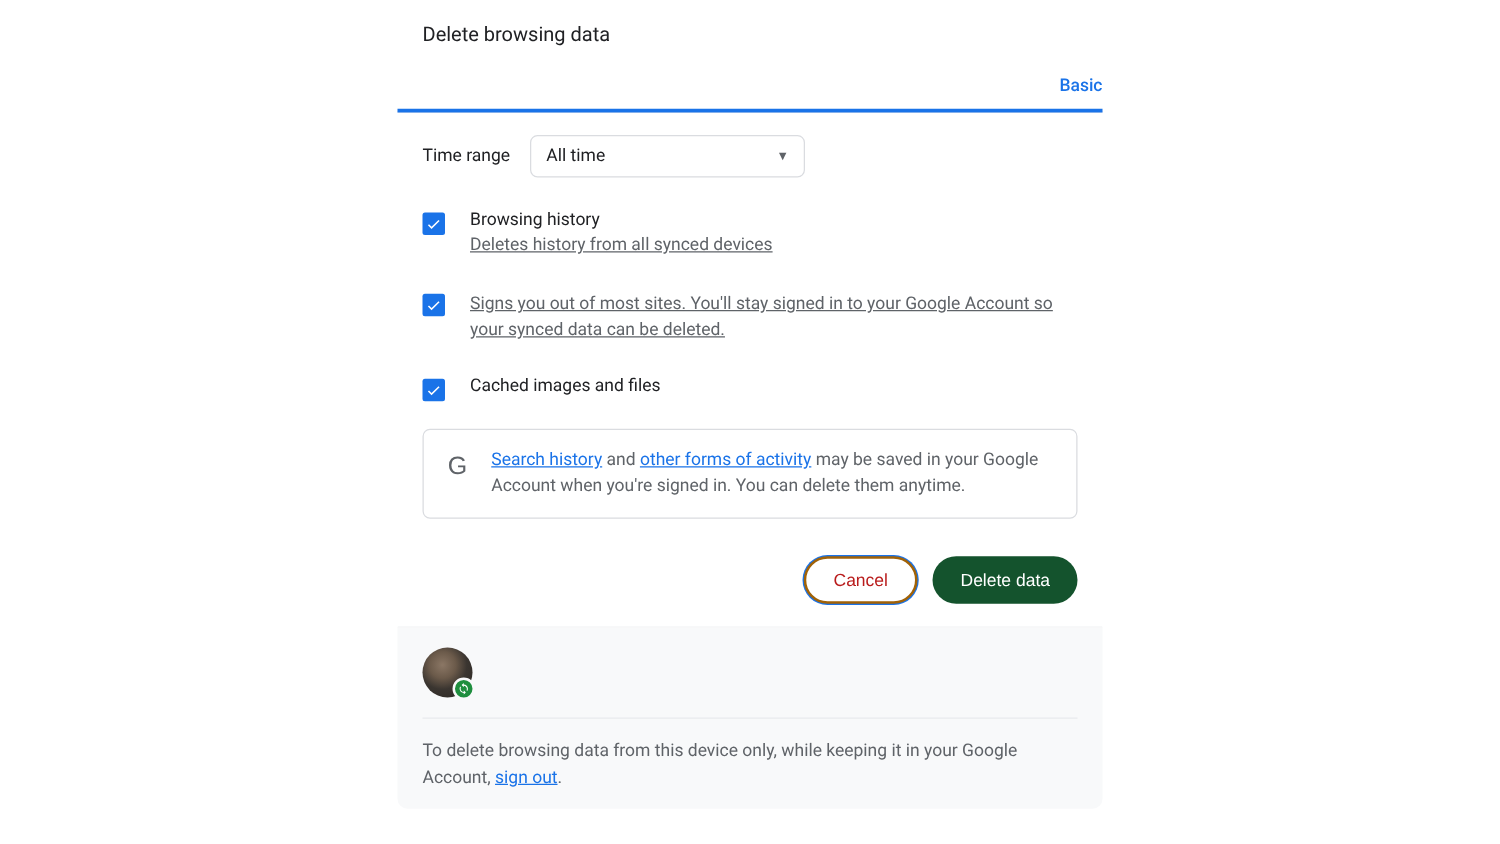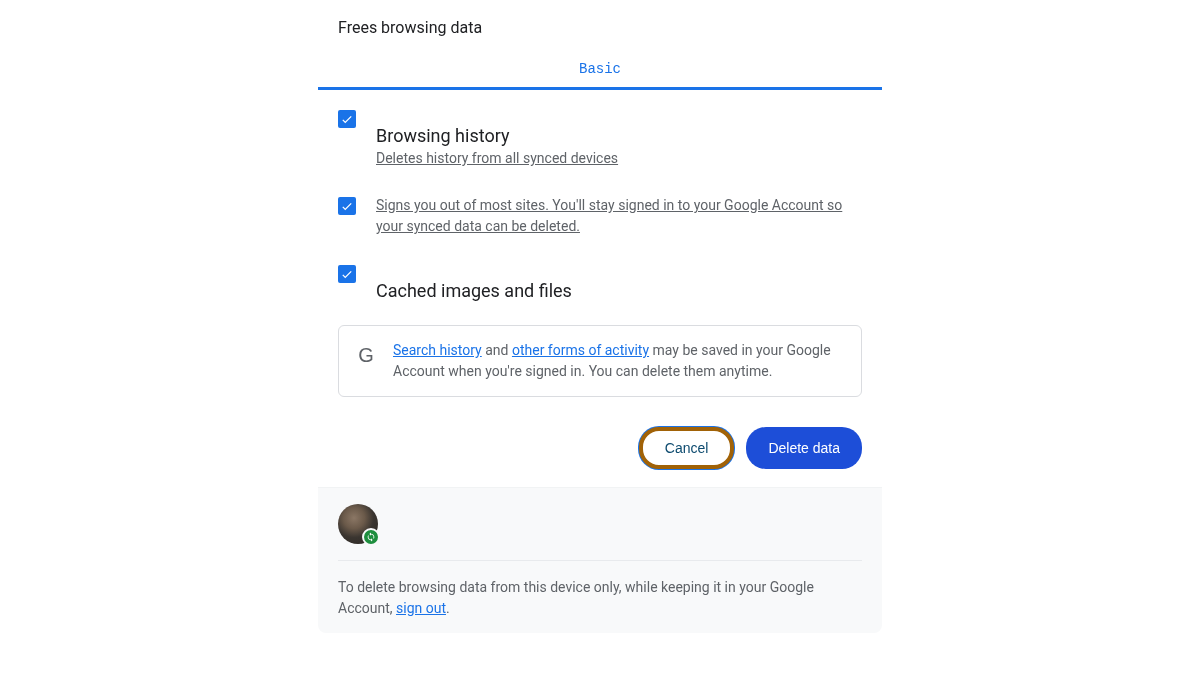--- a/index.html
+++ b/index.html
@@ -23,27 +23,26 @@
       font-weight: 400;
       color: #202124;
       padding: 4px 20px 14px 20px;
     }
     .tabs {
       display: flex;
       border-bottom: 1px solid #dadce0;
     }
     .tab {
       flex: 1;
-      text-align: center;
+      text-align: right;
       padding: 10px 0 12px 0;
       font-size: 14px;
       color: #5f6368;
       cursor: pointer;
       position: relative;
-      font-family: Liberation Mono, monospace;
     }
     .tab.active {
       color: #1a73e8;
       font-weight: 500;
     }
     .tab.active::after {
       content: '';
       position: absolute;
       left: 0; right: 0; bottom: -1px;
       height: 3px;
@@ -92,24 +91,23 @@
       display: flex;
       align-items: center;
       justify-content: center;
       flex-shrink: 0;
       margin-top: 2px;
       cursor: pointer;
     }
     .checkbox svg { width: 14px; height: 14px; }
     .option-text { flex: 1; }
     .option-title {
-      font-size: 18px;
+      font-size: 14px;
       color: #202124;
       margin-bottom: 2px;
-      margin-top: 17px;
     }
     .option-desc {
       font-size: 14px;
       color: #5f6368;
       line-height: 1.5;
       text-decoration: underline;
     }
     .info-box {
       display: flex;
       align-items: flex-start;
@@ -152,26 +150,26 @@
     .btn {
       padding: 9px 22px;
       border-radius: 20px;
       font-size: 14px;
       font-weight: 500;
       cursor: pointer;
       border: none;
     }
     .btn-cancel {
       background: #fff;
-      color: #0c4a6e;
-      border: 4px solid #a16207;
+      color: #b91c1c;
+      border: 2px solid #a16207;
       box-shadow: 0 0 0 1px #1a73e8;
     }
     .btn-primary {
-      background: #1d4ed8;
+      background: #14532d;
       color: #fff;
     }
     .footer {
       background: #f8f9fa;
       border-top: 1px solid #f1f3f4;
       border-radius: 0 0 8px 8px;
     }
     .profile-row {
       display: flex;
       align-items: center;
@@ -228,28 +226,35 @@
       color: #1a73e8;
       text-decoration: underline;
       cursor: pointer;
     }
   </style>
 </head>
 <body>
 
 <div class="dialog">
 
-  <div class="dialog-title">Frees browsing data</div>
+  <div class="dialog-title">Delete browsing data</div>
 
   <div class="tabs">
     <div class="tab active">Basic</div>
   </div>
 
   <div class="body">
 
+    <div class="timerange-row">
+      <span class="timerange-label">Time range</span>
+      <div class="select">
+        <span>All time</span>
+        <span class="caret">▼</span>
+      </div>
+    </div>
 
     <div class="option-row">
       <div class="checkbox">
         <svg viewBox="0 0 24 24">
             <path fill="#fff" d="M9 16.2l-3.5-3.5L4 14.2 9 19.2 20 8.2l-1.5-1.5z"></path>
           </svg>
       </div>
       <div class="option-text">
         <div class="option-title">Browsing history</div>
         <div class="option-desc">Deletes history from all synced devices</div>

